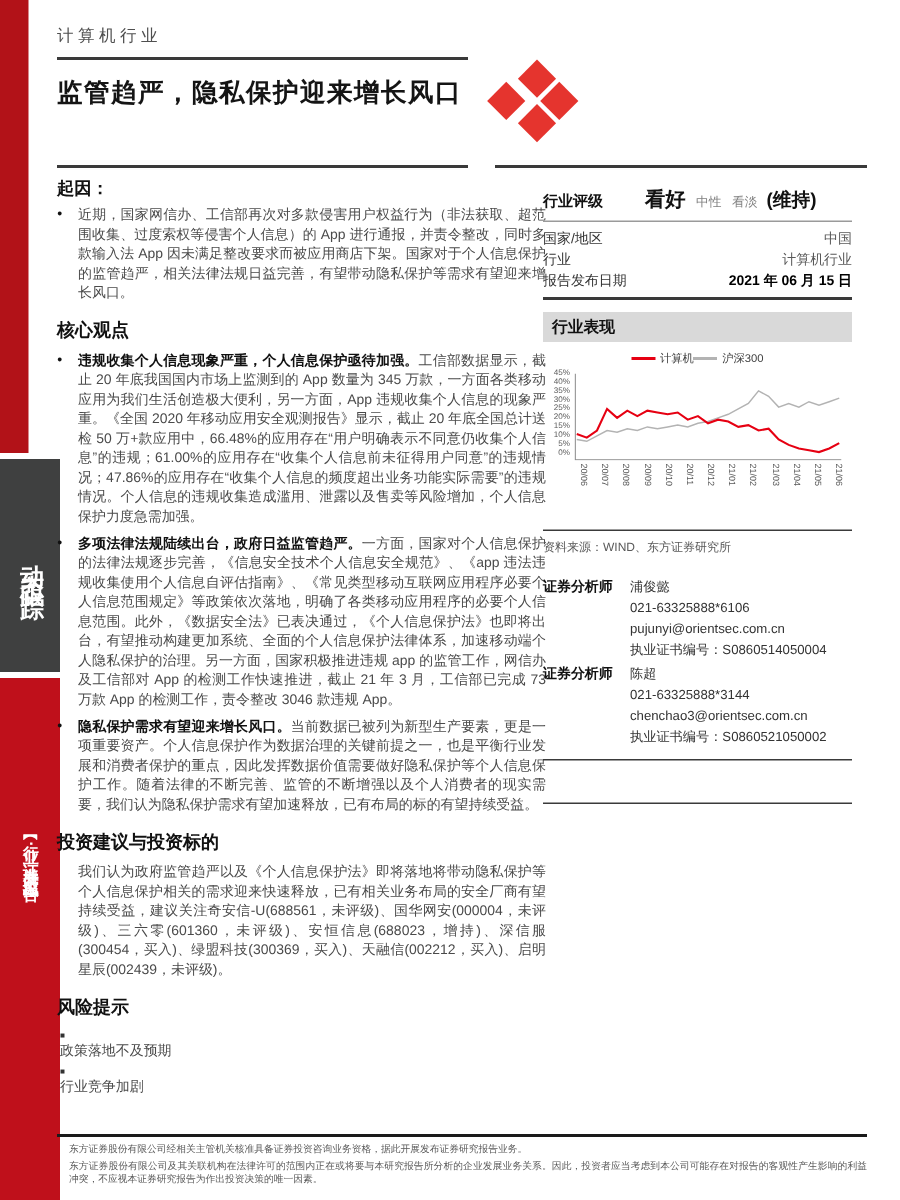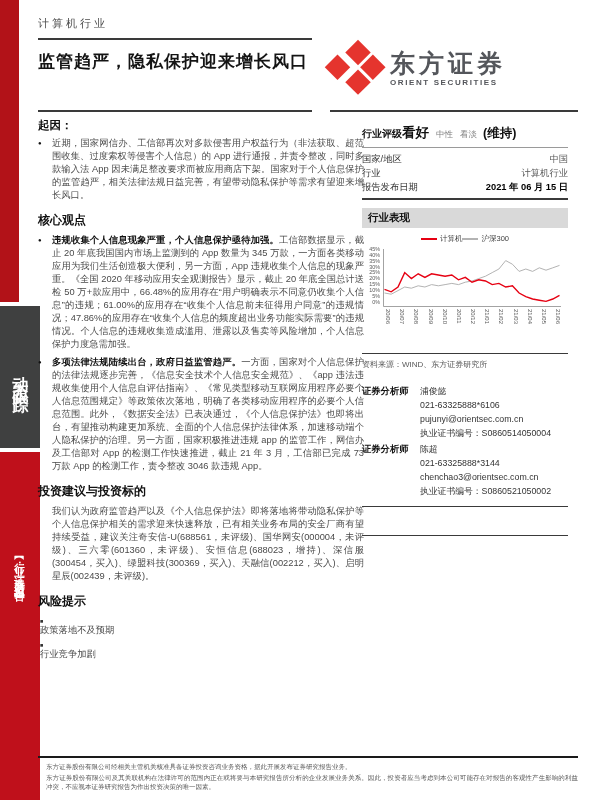--- a/index.html
+++ b/index.html
@@ -53,21 +53,21 @@
   .bullet .txt b { color:#111; }
   .plain-par { margin-left:14px; font-size:9.3px; line-height:13px; text-align:justify; color:#4a4a4a; }
   .risk-item { display:flex; margin-left:2px; margin-bottom:2px;flex-direction:column; }
   .risk-item .sq { width:12px; flex:none; font-size:5.5px; padding-top:3px; color:#333; }
   .risk-item .sq::before { content:"■"; }
   .risk-item .txt { font-size:9.3px; line-height:13px; color:#4a4a4a; }
   
   .side { position:absolute; left:362px; top:124px; width:206px; }
   .rating-row { display:flex; align-items:baseline; }
   .rating-label { font-size:10px; font-weight:bold; color:#111; }
-  .rating-good { font-size:13.5px; font-weight:bold; color:#111; }
+  .rating-good { font-size:13.5px; font-weight:bold; color:#111; margin-left:28px; }
   .rating-dim { font-size:8.5px; color:#808080; margin-left:7px; }
   .rating-keep { font-size:12.5px; font-weight:bold; color:#111; margin-left:6px; }
   .side-hr-thin { height:1px; background:#9a9a9a; margin:5px 0 4px; }
   .meta-row { display:flex; justify-content:space-between; font-size:9.3px; line-height:14px; }
   .meta-row .lbl { color:#333; }
   .meta-row .val { color:#595959; }
   .meta-row .val.strong { color:#000; font-weight:bold;text-align:center; }
   .side-hr-thick { height:2px; background:#3a3a3a; margin:4px 0 8px; }
   .perf-header { background:#d9d9d9; font-size:10.5px; font-weight:bold; color:#111; padding:3px 6px; margin-bottom:6px; }
   
@@ -110,43 +110,43 @@
 <div class="category">计算机行业</div>
 <div class="rule rule-cat"></div>
 <div class="page-title">监管趋严，隐私保护迎来增长风口</div>
 <div class="logo">
   <div class="logo-diamond">
     <i class="q1"></i>
       <i class="q2"></i>
       <i class="q3"></i>
       <i class="q4"></i>
   </div>
-  <div class="logo-text">
-    <div class="logo-cn">东方证券</div>
-    <div class="logo-en">ORIENT SECURITIES</div>
-  </div>
 </div>
 <div class="rule rule-head-l"></div>
 <div class="rule rule-head-r"></div>
 
 <div class="main">
   <div class="h-sec">起因：</div>
   <div class="bullet">
     <span class="dot"></span>
     <span class="txt">近期，国家网信办、工信部再次对多款侵害用户权益行为（非法获取、超范围收集、过度索权等侵害个人信息）的 App 进行通报，并责令整改，同时多款输入法 App 因未满足整改要求而被应用商店下架。国家对于个人信息保护的监管趋严，相关法律法规日益完善，有望带动隐私保护等需求有望迎来增长风口。</span>
   </div>
 
   <div class="h-sec2">核心观点</div>
   <div class="bullet">
     <span class="dot"></span>
     <span class="txt"><b>违规收集个人信息现象严重，个人信息保护亟待加强。</b><span>工信部数据显示，截止 20 年底我国国内市场上监测到的 App 数量为 345 万款，一方面各类移动应用为我们生活创造极大便利，另一方面，App 违规收集个人信息的现象严重。《全国 2020 年移动应用安全观测报告》显示，截止 20 年底全国总计送检 50 万+款应用中，66.48%的应用存在“用户明确表示不同意仍收集个人信息”的违规；61.00%的应用存在“收集个人信息前未征得用户同意”的违规情况；47.86%的应用存在“收集个人信息的频度超出业务功能实际需要”的违规情况。个人信息的违规收集造成滥用、泄露以及售卖等风险增加，个人信息保护力度急需加强。</span></span>
   </div>
   <div class="bullet">
     <span class="dot"></span>
     <span class="txt"><b>多项法律法规陆续出台，政府日益监管趋严。</b><span>一方面，国家对个人信息保护的法律法规逐步完善，《信息安全技术个人信息安全规范》、《app 违法违规收集使用个人信息自评估指南》、《常见类型移动互联网应用程序必要个人信息范围规定》等政策依次落地，明确了各类移动应用程序的必要个人信息范围。此外，《数据安全法》已表决通过，《个人信息保护法》也即将出台，有望推动构建更加系统、全面的个人信息保护法律体系，加速移动端个人隐私保护的治理。另一方面，国家积极推进违规 app 的监管工作，网信办及工信部对 App 的检测工作快速推进，截止 21 年 3 月，工信部已完成 73 万款 App 的检测工作，责令整改 3046 款违规 App。</span></span>
+  </div>
+  <div class="bullet">
+    <span class="dot"></span>
+    <span class="txt"><b>隐私保护需求有望迎来增长风口。</b><span>当前数据已被列为新型生产要素，更是一项重要资产。个人信息保护作为数据治理的关键前提之一，也是平衡行业发展和消费者保护的重点，因此发挥数据价值需要做好隐私保护等个人信息保护工作。随着法律的不断完善、监管的不断增强以及个人消费者的现实需要，我们认为隐私保护需求有望加速释放，已有布局的标的有望持续受益。</span></span>
   </div>
 
   <div class="h-sec2">投资建议与投资标的</div>
   <div class="plain-par">我们认为政府监管趋严以及《个人信息保护法》即将落地将带动隐私保护等个人信息保护相关的需求迎来快速释放，已有相关业务布局的安全厂商有望持续受益，建议关注奇安信-U(688561，未评级)、国华网安(000004，未评级)、三六零(601360，未评级)、安恒信息(688023，增持)、深信服(300454，买入)、绿盟科技(300369，买入)、天融信(002212，买入)、启明星辰(002439，未评级)。</div>
 
   <div class="h-sec2">风险提示</div>
   <div class="risk-item">
     <span class="sq"></span>
     <span class="txt">政策落地不及预期</span>
   </div>

